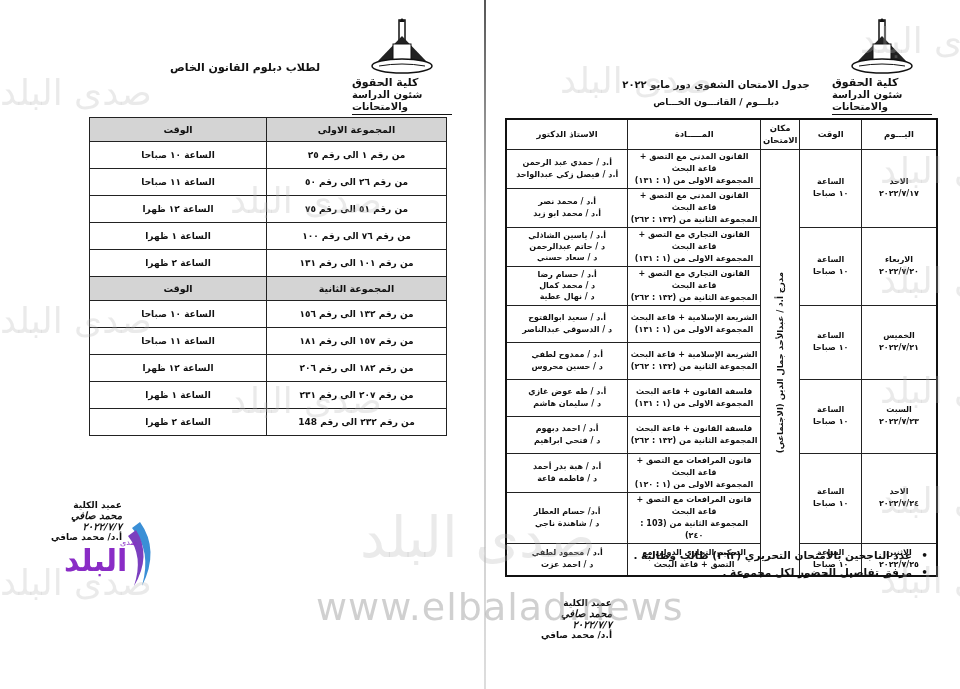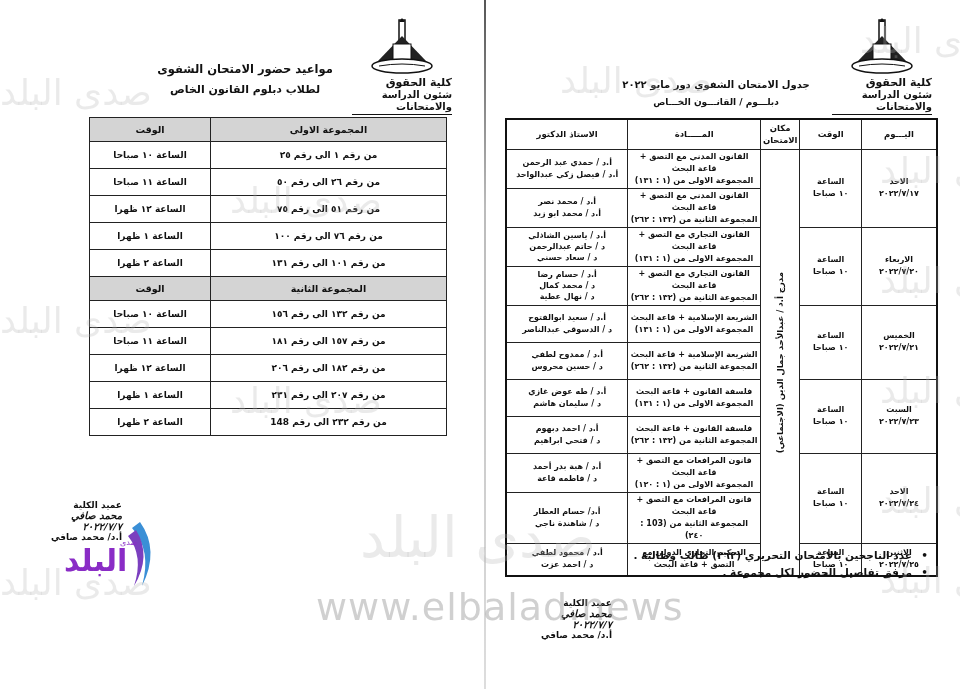--- a/index.html
+++ b/index.html
@@ -12,33 +12,33 @@
   .fold { position: absolute; left: 484px; top: 0; width: 2px; height: 689px; background: linear-gradient(#555, #bbb 30%, #ddd); }
 
   .watermark {
     position: absolute; font-family: "DejaVu Sans", sans-serif; font-size: 36px;
     color: rgba(180,180,180,0.28); pointer-events: none; white-space: nowrap; direction: rtl; z-index: 5;
   }
   .wm-url { position: absolute; left: 316px; top: 585px; font-size: 38px; color: rgba(150,150,150,0.45);
             letter-spacing: 1px; direction: ltr; z-index: 5; font-family: "DejaVu Sans", sans-serif; }
 
   
-  .crest { position: absolute; width: 100px; text-align: right; direction: rtl; }
+  .crest { position: absolute; width: 100px; text-align: left; direction: rtl; }
   .crest svg { display: block; margin: 0 auto; }
   .crest .c1 { font-size: 11px; font-weight: bold; line-height: 13px; }
   .crest .c2 { font-size: 10px; font-weight: bold; line-height: 12px; border-bottom: 1.5px solid #111; display: inline-block; padding-bottom: 1px; }
 
   .title-block { position: absolute; text-align: center; direction: rtl; font-weight: bold; }
 
   
   table { border-collapse: collapse; direction: rtl; }
   .ltable { position: absolute; left: 89px; top: 117px; width: 358px; }
   .ltable td, .ltable th { border: 1.2px solid #222; font-size: 9px; font-weight: bold; text-align: center; height: 27px; }
   .ltable th { background: #d4d4d4; height: 24px; font-size: 9.5px; }
-  .ltable .col-g { width: 236px; }
+  .ltable .col-g { width: 180px; }
 
   
   .rtable { position: absolute; left: 505px; top: 118px; width: 433px; border: 2px solid #111; }
   .rtable td, .rtable th { border: 1.2px solid #222; font-size: 8px; font-weight: bold; text-align: center; line-height: 12px; padding: 1px 2px; }
   .rtable th { height: 30px; font-size: 8.5px; }
   .rtable .w-day { width: 76px; }
   .rtable .w-time { width: 62px; }
   .rtable .w-place { width: 38px; margin-left: 10px; }
   .rtable .w-subj { width: 134px; }
   .rtable .w-prof { width: 123px; }
@@ -67,21 +67,20 @@
       <polygon points="10,44 35,18 60,44" fill="#222"></polygon>
       <rect x="26" y="26" width="18" height="16" fill="#fff" stroke="#111"></rect>
       <ellipse cx="35" cy="48" rx="30" ry="7" fill="#fff" stroke="#111" stroke-width="1.5"></ellipse>
       <path d="M12 48 Q35 44 58 48" stroke="#111" stroke-width="1" fill="none"></path>
     </svg>
     <div class="c1">كلية الحقوق</div>
     <div class="c2">شئون الدراسة والامتحانات</div>
   </div>
 
   <div class="title-block" style="left:150px; top:58px; width:190px;">
-    <div style="font-size:11.5px; line-height:22px;">مواعيد حضور الامتحان الشفوى</div>
     <div style="font-size:11px; line-height:20px;">لطلاب دبلوم القانون الخاص</div>
   </div>
 
   <table class="ltable">
     <tbody>
         <tr>
       <th class="col-g">المجموعة الاولى</th>
       <th>الوقت</th>
     </tr>
     <tr>

